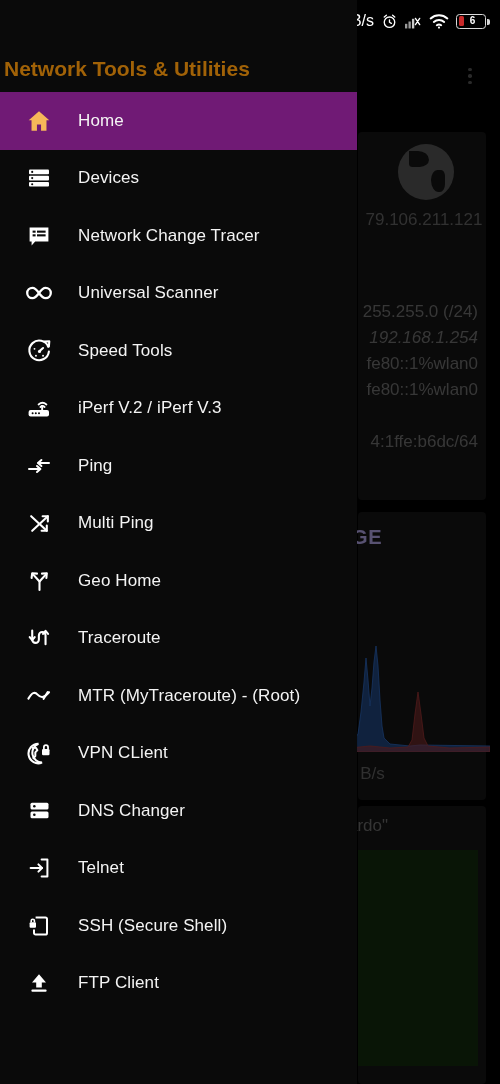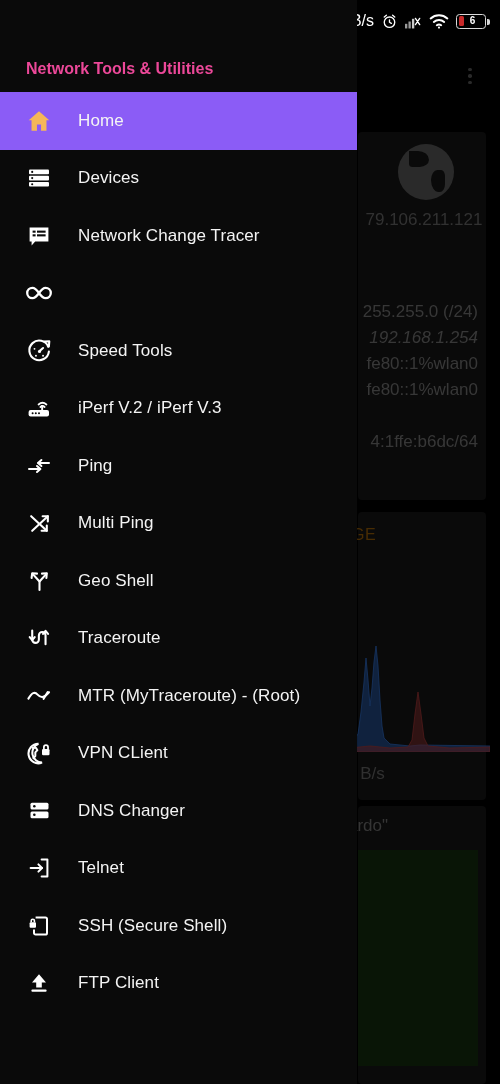--- a/index.html
+++ b/index.html
@@ -60,21 +60,21 @@
 
   .netline {
     position:absolute; right:8px; font-size:17px; color:#7a7a7a;
     white-space:nowrap; text-align:left;
   }
 
   
   #card-usage { left:358px; top:512px; width:128px; height:288px; }
   #usage-title {
     position:absolute; left:-6px; top:14px;
-    font-size:16px; font-weight:400; color:#a16207; letter-spacing:.6px;
+    font-size:20px; font-weight:700; color:#c4b5fd; letter-spacing:.6px;
   }
   #usage-graph {
     position:absolute; left:-8px; right:0; bottom:48px; height:130px;
   }
   #usage-footer {
     position:absolute; left:-12px; bottom:16px;
     font-size:17px; color:#6a6a6a; white-space:nowrap;
   }
 
   
@@ -133,31 +133,31 @@
   
   #drawer {
     position:absolute; left:0; top:0; width:357px; height:1084px;
     background:#0a0a0a; z-index:50; overflow:hidden;
   }
   #drawer-header {
     position:absolute; left:0; top:46px; width:100%; height:46px;
     display:flex; align-items:center;
   }
   #drawer-title {
-    padding-left:26px; font-size:16px; font-weight:700; color:#ec4899;
+    padding-left:4px; font-size:21px; font-weight:700; color:#a16207;
   }
 
   #drawer-list { position:absolute; left:0; top:92px; width:100%; }
 
   .nav-item {
     position:relative; height:57.5px;
     display:flex; align-items:center;
     padding-left:22px;
   }
-  .nav-item.selected { background:#8b5cf6; }
+  .nav-item.selected { background:#701a75; }
   .nav-icon {
     width:34px; height:34px; flex:none;
     display:flex; align-items:center; justify-content:center;
     color:#ffffff;
   }
   .nav-item.selected .nav-icon { color:#f6b759; }
   .nav-icon svg { display:block; }
   .nav-label {
     margin-left:22px; font-size:17px; color:#f4f4f4;
     white-space:nowrap; letter-spacing:.1px;
@@ -288,20 +288,21 @@
     </div>
 
     <div class="nav-item">
       <span class="nav-icon">
         <svg width="28" height="28" viewBox="0 0 28 20" fill="none" stroke="currentColor" stroke-width="2.3">
           <path d="M14 10c-2.4 3.6-4.2 5.2-6.6 5.2A5.2 5.2 0 0 1 7.4 4.8
                    C9.8 4.8 11.6 6.4 14 10c2.4 3.6 4.2 5.2 6.6 5.2a5.2 5.2 0 0 0
                    0-10.4C18.2 4.8 16.4 6.4 14 10Z"></path>
         </svg>
       </span>
+      <span class="nav-label">Universal Scanner</span>
     </div>
 
     <div class="nav-item">
       <span class="nav-icon">
         <svg width="25" height="25" viewBox="0 0 24 24" fill="none" stroke="currentColor" stroke-width="2" stroke-linecap="round">
           <path d="M20.4 8.4A9.4 9.4 0 1 0 21 13"></path>
           <path d="M16.4 3.4 L21.4 3.2 L21 8.2" stroke-linejoin="round"></path>
           <path d="M12 12.6 L15.4 9.6"></path>
           <circle cx="12" cy="13" r="1.5" fill="currentColor" stroke="none"></circle>
           <circle cx="7.2" cy="10.4" r=".9" fill="currentColor" stroke="none"></circle>
@@ -355,21 +356,21 @@
 
     <div class="nav-item">
       <span class="nav-icon">
         <svg width="25" height="25" viewBox="0 0 24 24" fill="none" stroke="currentColor" stroke-width="2" stroke-linecap="round" stroke-linejoin="round">
           <path d="M12 21 V13 L5.4 5.6"></path>
           <path d="M4.4 9.6 L5 5 L9.6 5.4"></path>
           <path d="M12 13 L18.6 5.6"></path>
           <path d="M14.4 5.4 L19 5 L18.6 9.6"></path>
         </svg>
       </span>
-      <span class="nav-label">Geo Shell</span>
+      <span class="nav-label">Geo Home</span>
     </div>
 
     <div class="nav-item">
       <span class="nav-icon">
         <svg width="25" height="25" viewBox="0 0 24 24" fill="none" stroke="currentColor" stroke-width="2" stroke-linecap="round" stroke-linejoin="round">
           <path d="M5 4.4 V13 a3.2 3.2 0 0 0 6.4 0 V9 a3.2 3.2 0 0 1 6.4 0 v8.4"></path>
           <path d="M2.6 10.6 L5 13.6 L7.4 10.6"></path>
           <path d="M15.4 7.6 L17.8 4.6 L20.2 7.6"></path>
         </svg>
       </span>

